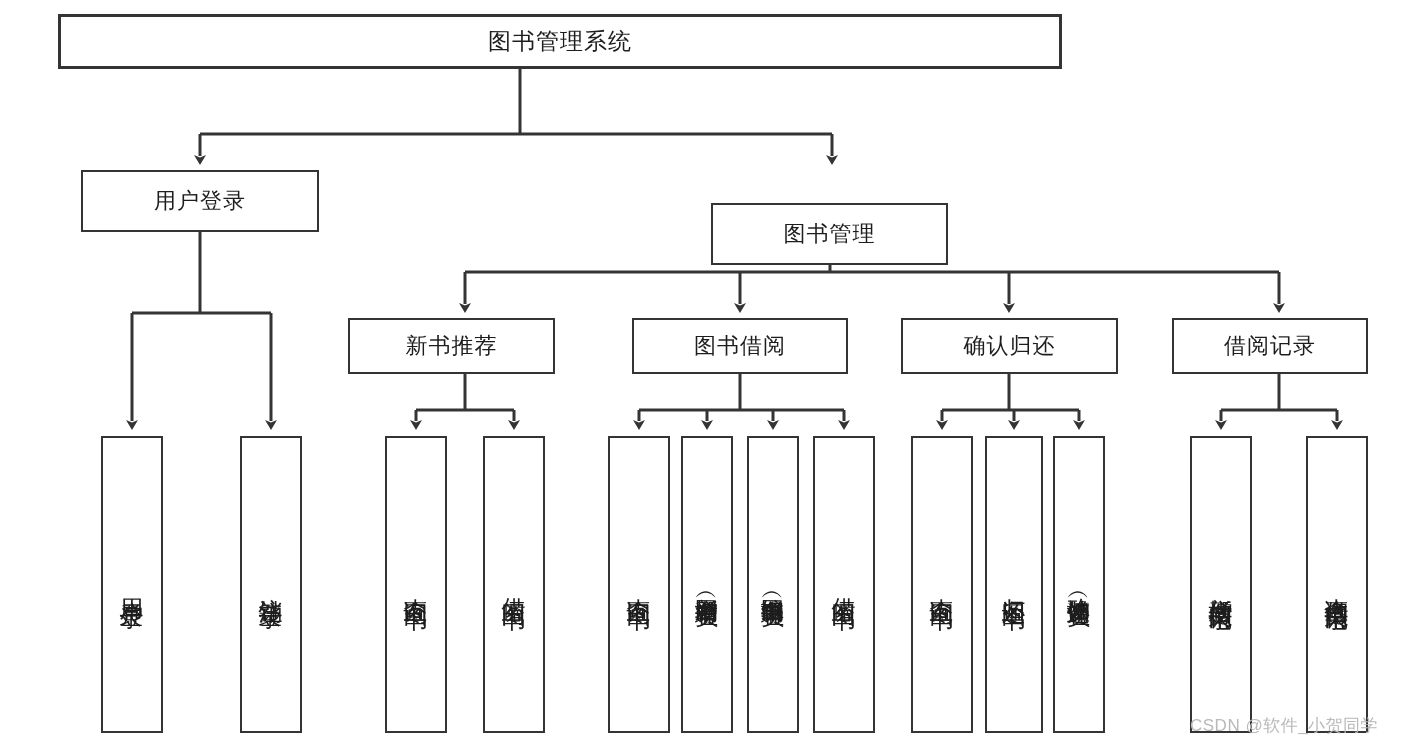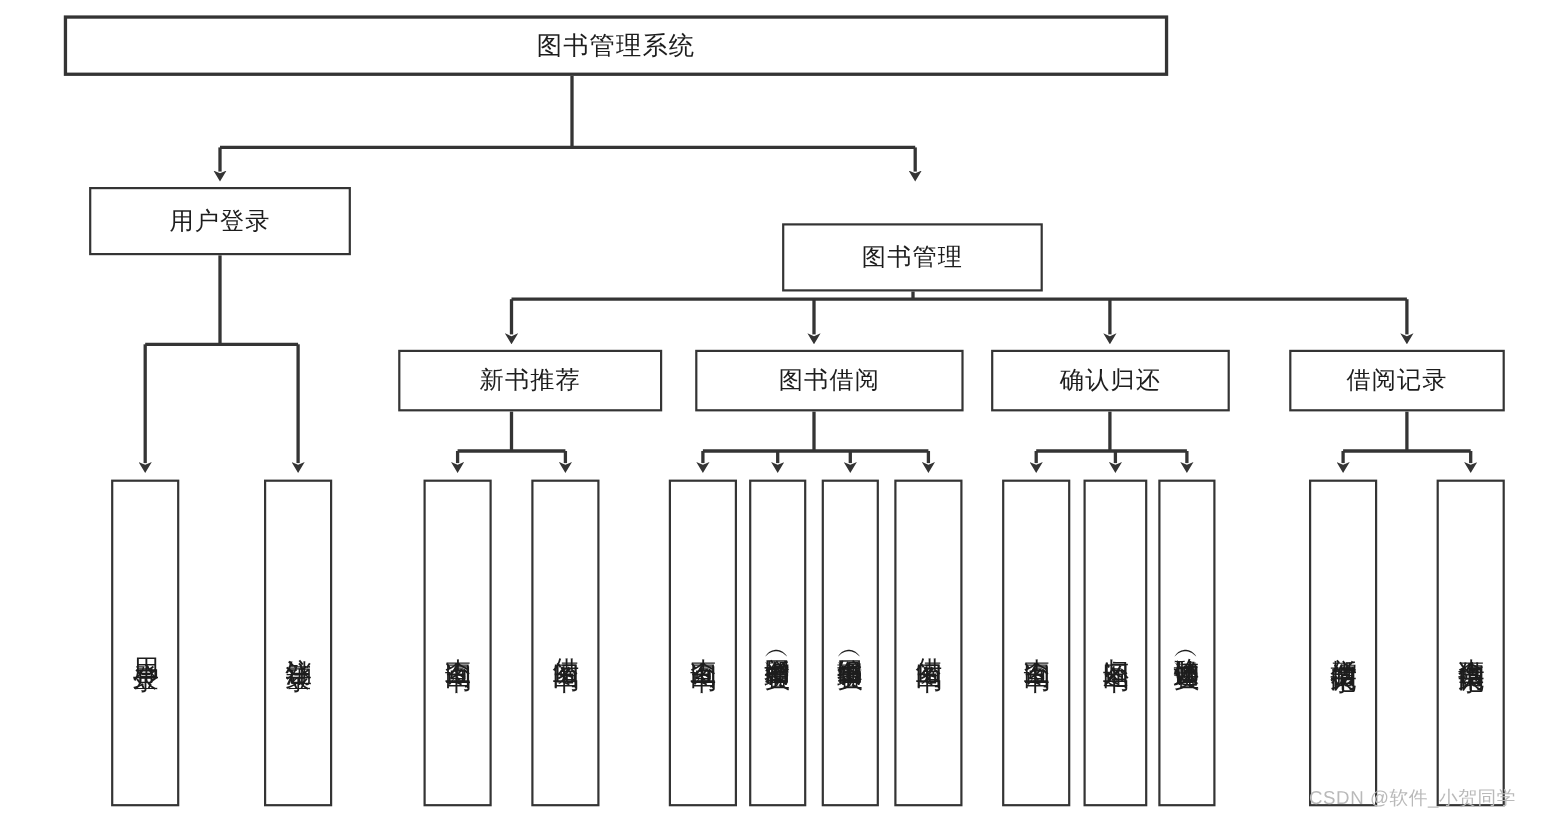--- a/index.html
+++ b/index.html
@@ -124,24 +124,24 @@
     <span class="label-h">图书管理系统</span>
   </div>
 
   <div class="node" style="left:81px; top:170px; width:238px; height:62px;">
     <span class="label-h">用户登录</span>
   </div>
   <div class="node" style="left:711px; top:170px; width:237px; height:62px;margin-top:33px;">
     <span class="label-h">图书管理</span>
   </div>
 
-  <div class="node" style="left:362px; top:318px; width:240px; height:56px;">
+  <div class="node" style="left:348px; top:318px; width:207px; height:56px;">
     <span class="label-h">新书推荐</span>
   </div>
-  <div class="node" style="left:632px; top:318px; width:244px; height:56px;">
+  <div class="node" style="left:632px; top:318px; width:216px; height:56px;">
     <span class="label-h">图书借阅</span>
   </div>
   <div class="node" style="left:901px; top:318px; width:217px; height:56px;">
     <span class="label-h">确认归还</span>
   </div>
   <div class="node" style="left:1172px; top:318px; width:196px; height:56px;">
     <span class="label-h">借阅记录</span>
   </div>
 
   <div class="node" style="left:101px; top:436px; width:62px; height:297px;">

